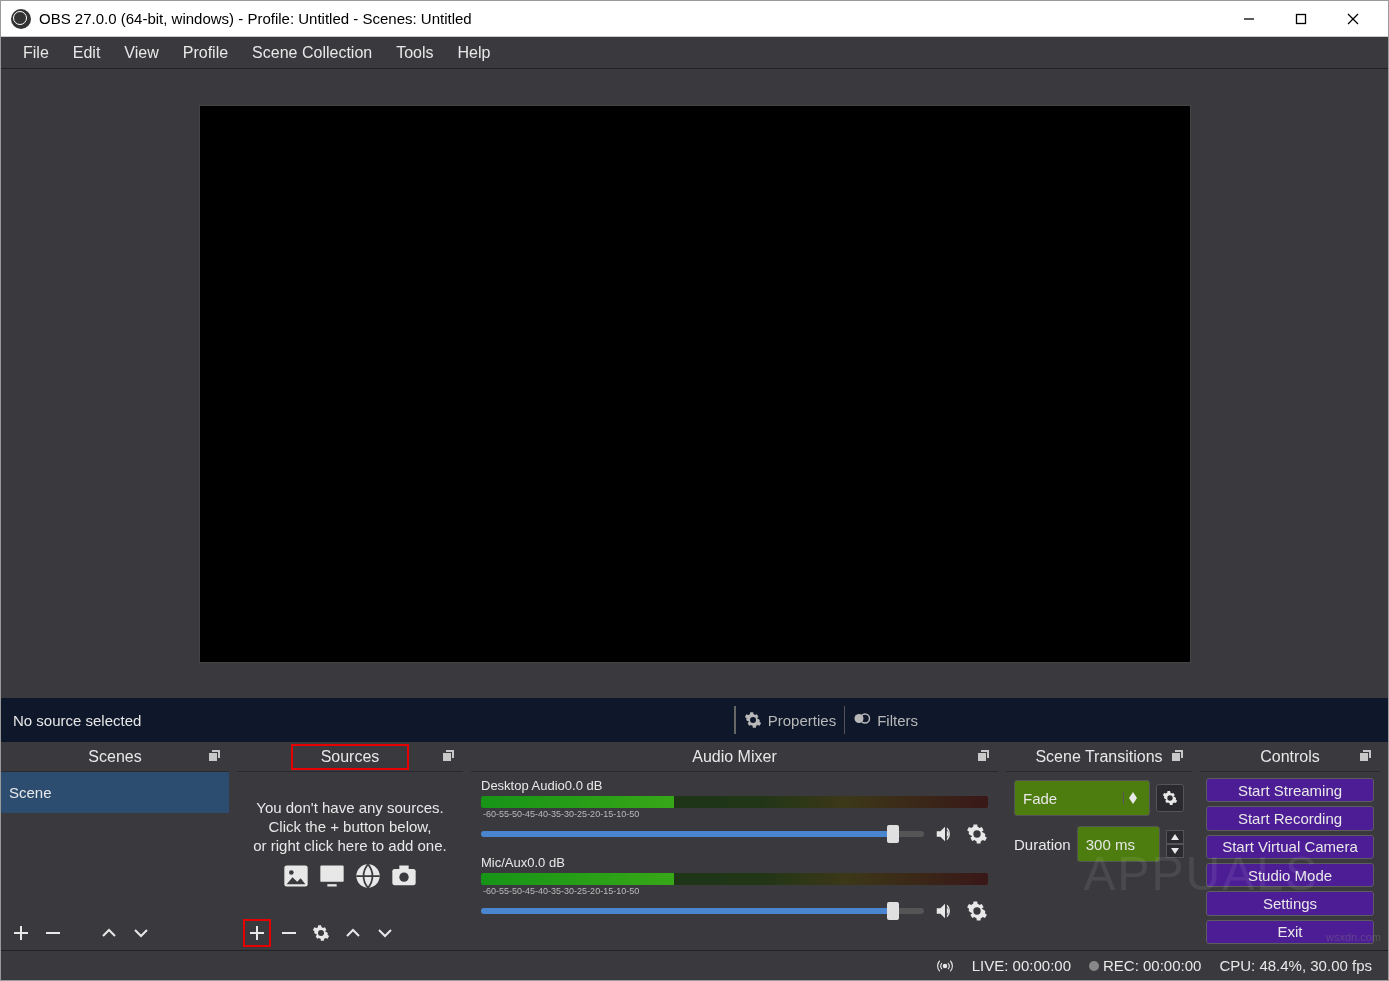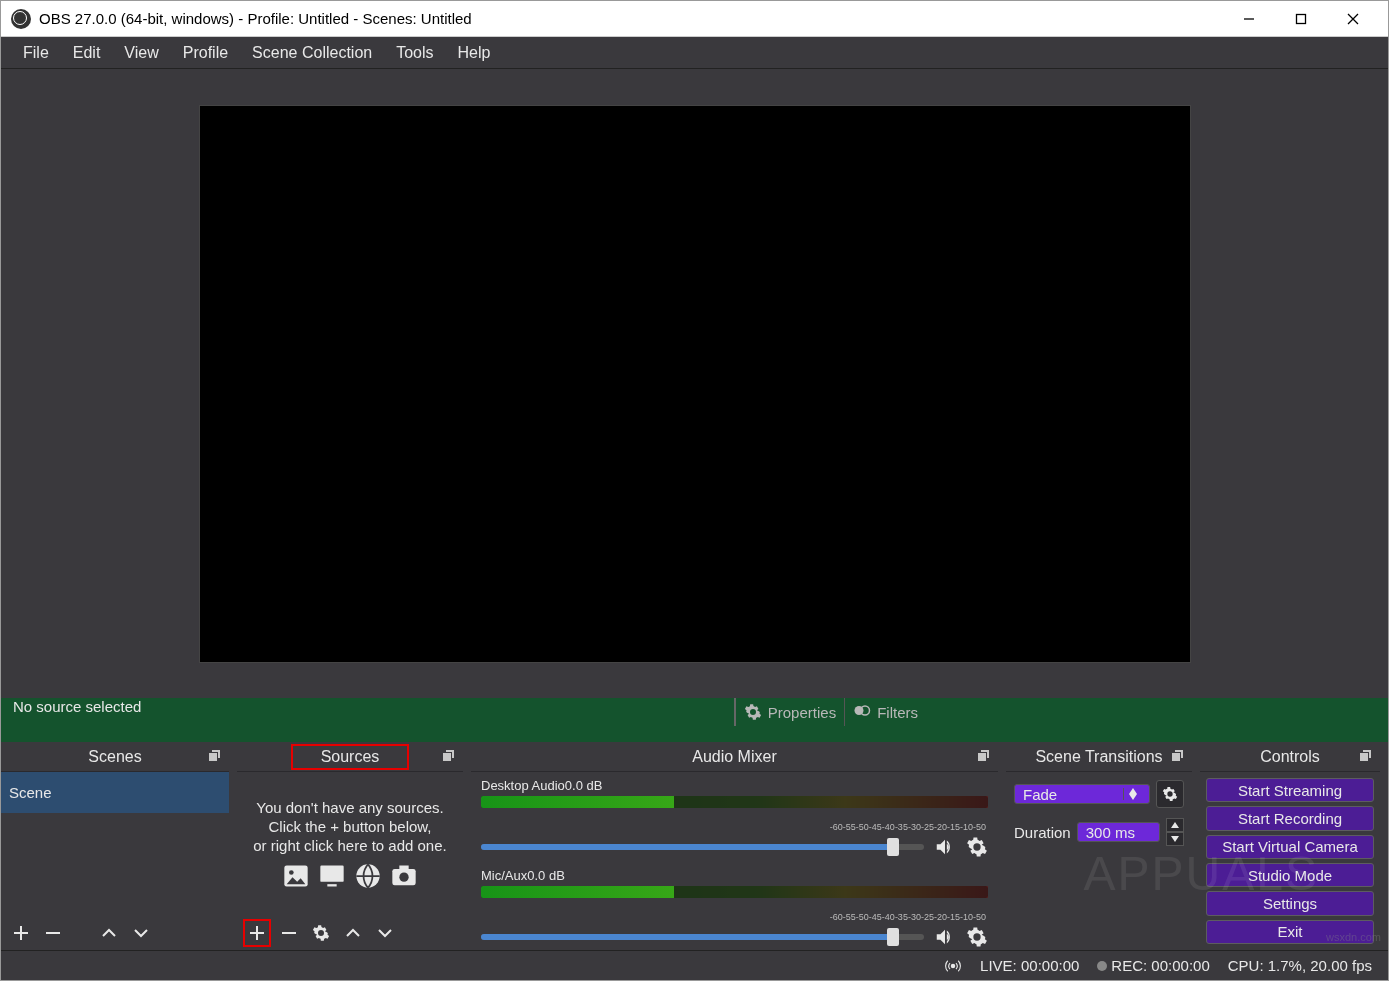--- a/index.html
+++ b/index.html
@@ -9,21 +9,21 @@
 .title-icon{width:20px;height:20px;border-radius:50%;background:#333;margin-right:8px;position:relative}
 .title-icon::after{content:"";position:absolute;width:60%;height:60%;border:1px solid #fff;border-radius:50%;left:12%;top:12%}
 .title-text{color:#000;font-size:15px;flex:1}
 .win-controls{display:flex;gap:2px;height:100%}
 .win-btn{width:50px;display:flex;align-items:center;justify-content:center}
 .win-btn svg{width:12px;height:12px;stroke:#000;stroke-width:1.3;fill:none}
 .menubar{height:32px;background:#3a393d;display:flex;align-items:center;padding:0 10px;border-bottom:1px solid #222}
 .menu-item{color:#e8e8e8;font-size:16px;padding:4px 12px}
 .preview-area{flex:1;background:#3a393d;display:flex;align-items:center;justify-content:center;padding:6px 0}
 .preview-canvas{background:#000;width:992px;height:558px;border:1px solid #444}
-.context-row{height:44px;background:#14532d;display:flex;align-items:flex-start;padding:0 12px;color:#e8e8e8;font-size:15px}
+.context-row{height:44px;background:#0f172a;display:flex;align-items:center;padding:0 12px;color:#e8e8e8;font-size:15px}
 .context-row .spacer{flex:1}
 .ctx-btn{display:flex;align-items:center;gap:6px;color:#b8b8b8;padding:2px 8px;border-left:1px solid #555;height:28px}
 .ctx-btn:first-of-type{border-left:2px solid #666}
 .ctx-btn svg{width:18px;height:18px;fill:#b8b8b8}
 .panels{display:flex;gap:8px;padding:0 8px 0 0;background:#3a393d;height:208px}
 .panel{background:#3a393d;display:flex;flex-direction:column;min-width:0}
 .panel-header{height:30px;background:#3a393d;display:flex;align-items:center;justify-content:center;color:#e8e8e8;font-size:16px;position:relative;border-bottom:1px solid #2a292d}
 .pop-icon{position:absolute;right:6px;top:6px;width:16px;height:16px;fill:#c8c8c8}
 .panel-body{flex:1;overflow:hidden;position:relative}
 .scene-item{background:#2d4d70;color:#e8e8e8;padding:12px 8px;font-size:15px}
@@ -33,30 +33,30 @@
 .tool-btn.gear svg{fill:#e8e8e8;stroke:none}
 .sources-body{display:flex;flex-direction:column;align-items:center;justify-content:center;color:#e8e8e8;font-size:15px;text-align:center;padding:8px;gap:2px;height:100%}
 .src-icons{display:flex;gap:8px;margin-top:6px}
 .src-icons svg{width:28px;height:28px;fill:#e8e8e8}
 .red-box{border:2.5px solid #e60000}
 .mixer-row{padding:6px 10px 4px 10px}
 .mix-head{display:flex;justify-content:flex-start;color:#e8e8e8;font-size:13px;margin-bottom:3px}
 .meter{height:12px;position:relative;background:#222;border-radius:2px;overflow:hidden}
 .meter-grad{position:absolute;inset:0;background:linear-gradient(to right,#16a016 0%,#49c016 55%,#e0c818 72%,#d01818 100%);opacity:.9}
 .meter-dark{position:absolute;right:0;top:0;bottom:0;width:62%;background:rgba(24,24,24,.8)}
-.meter-ticks{display:flex;justify-content:flex-end;font-size:9px;color:#bbb;margin-top:14px;padding:0 2px}
+.meter-ticks{display:flex;justify-content:flex-start;font-size:9px;color:#bbb;margin-top:1px;padding:0 2px}
 .slider-row{display:flex;align-items:center;gap:10px;margin-top:4px}
 .slider{flex:1;height:6px;background:#555;border-radius:3px;position:relative}
 .slider-fill{position:absolute;left:0;top:0;bottom:0;width:93%;background:#4a86d0;border-radius:3px}
 .slider-thumb{position:absolute;left:93%;top:50%;transform:translate(-50%,-50%);width:12px;height:18px;background:#e0e0e0;border-radius:2px}
 .mix-icons{display:flex;gap:10px;align-items:center}
 .mix-icons svg{width:22px;height:22px;fill:#e8e8e8}
 .trans-body{padding:8px;display:flex;flex-direction:column;gap:10px}
 .trans-row{display:flex;align-items:center;gap:6px}
-.select-box{flex:1;background:#6d28d9;color:#e8e8e8;height:20px;display:flex;align-items:center;padding:0 8px;border:1px solid #555;border-radius:3px;font-size:15px}
+.select-box{flex:1;background:#4d7c0f;color:#e8e8e8;height:36px;display:flex;align-items:center;padding:0 8px;border:1px solid #555;border-radius:3px;font-size:15px}
 .dur-label{color:#e8e8e8;font-size:15px}
 .spinner-input{width:90px}
 .icon-btn{width:28px;height:28px;background:#2b2a2e;border:1px solid #555;border-radius:3px;display:flex;align-items:center;justify-content:center}
 .icon-btn svg{width:16px;height:16px;fill:#e8e8e8}
 .spin-btns{display:flex;flex-direction:column;width:18px}
 .spin-btns div{height:14px;background:#2b2a2e;border:1px solid #555;display:flex;align-items:center;justify-content:center}
 .spin-btns svg{width:8px;height:8px;fill:#e8e8e8}
 .controls-body{padding:6px;display:flex;flex-direction:column;gap:4px}
 .ctrl-btn{height:26px;background:#4c1d95;color:#e8e8e8;font-size:15px;border:1px solid #5d5c60;border-radius:3px;display:flex;align-items:center;justify-content:center}
 .statusbar{height:30px;background:#3a393d;display:flex;align-items:center;justify-content:flex-end;gap:18px;padding:0 16px;color:#e8e8e8;font-size:15px;border-top:1px solid #222}
@@ -382,18 +382,18 @@
     </div>
   </div>
 
   <div class="statusbar">
     <span><svg class="live-icon" viewBox="0 0 24 24" fill="#e8e8e8">
           <circle cx="12" cy="12" r="3"></circle>
           <path d="M5 5a10 10 0 000 14M19 5a10 10 0 010 14M8 8a6 6 0 000 8M16 8a6 6 0 010 8" stroke="#e8e8e8" stroke-width="1.5" fill="none"></path>
         </svg></span>
     <span>LIVE: 00:00:00</span>
     <span><span class="dot"></span><span>REC: 00:00:00</span></span>
-    <span>CPU: 1.7%, 20.00 fps</span>
+    <span>CPU: 48.4%, 30.00 fps</span>
   </div>
 </div>
 
 <div class="wm2">APPUALS</div>
 <div class="watermark">wsxdn.com</div>
 
 </body></html>

